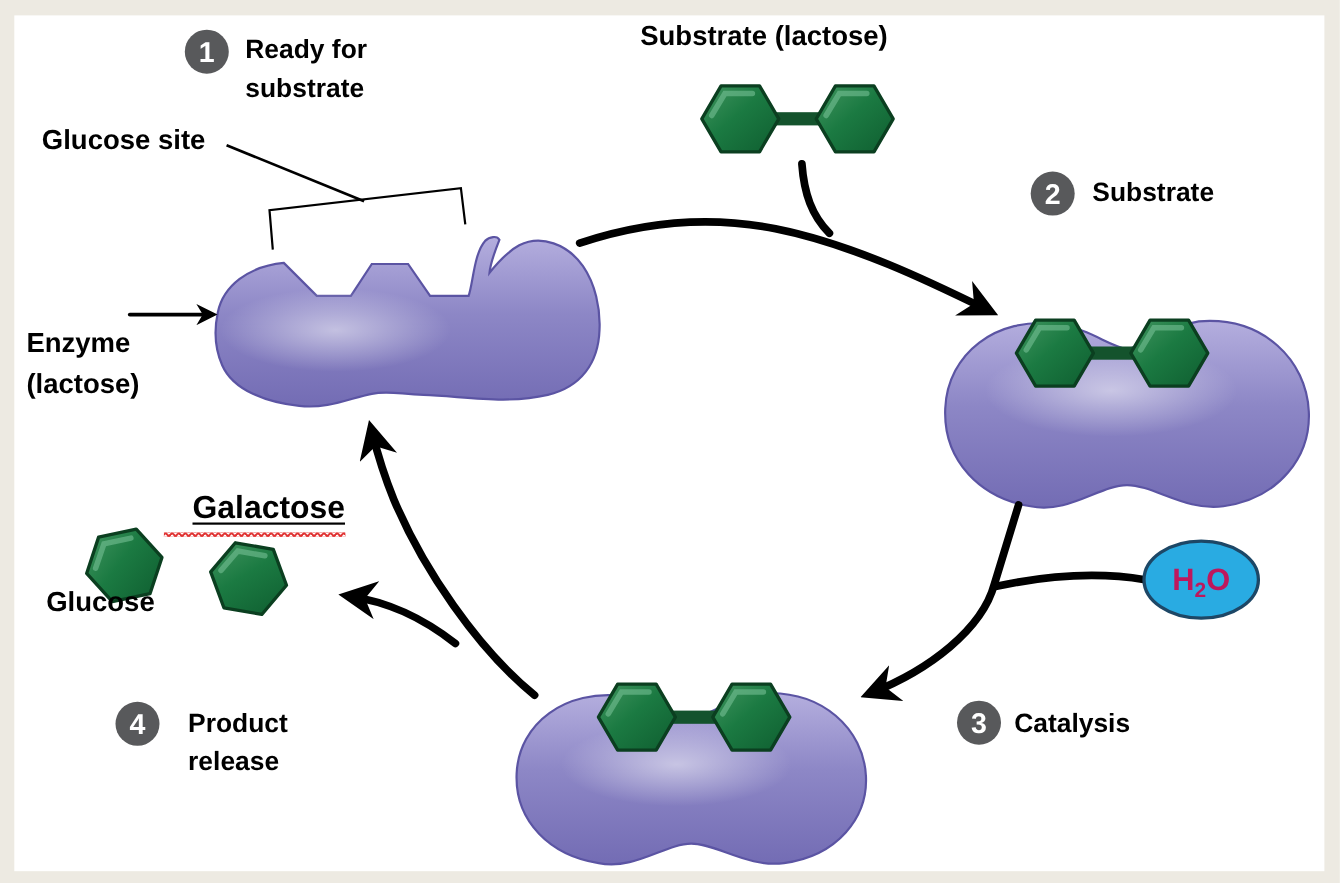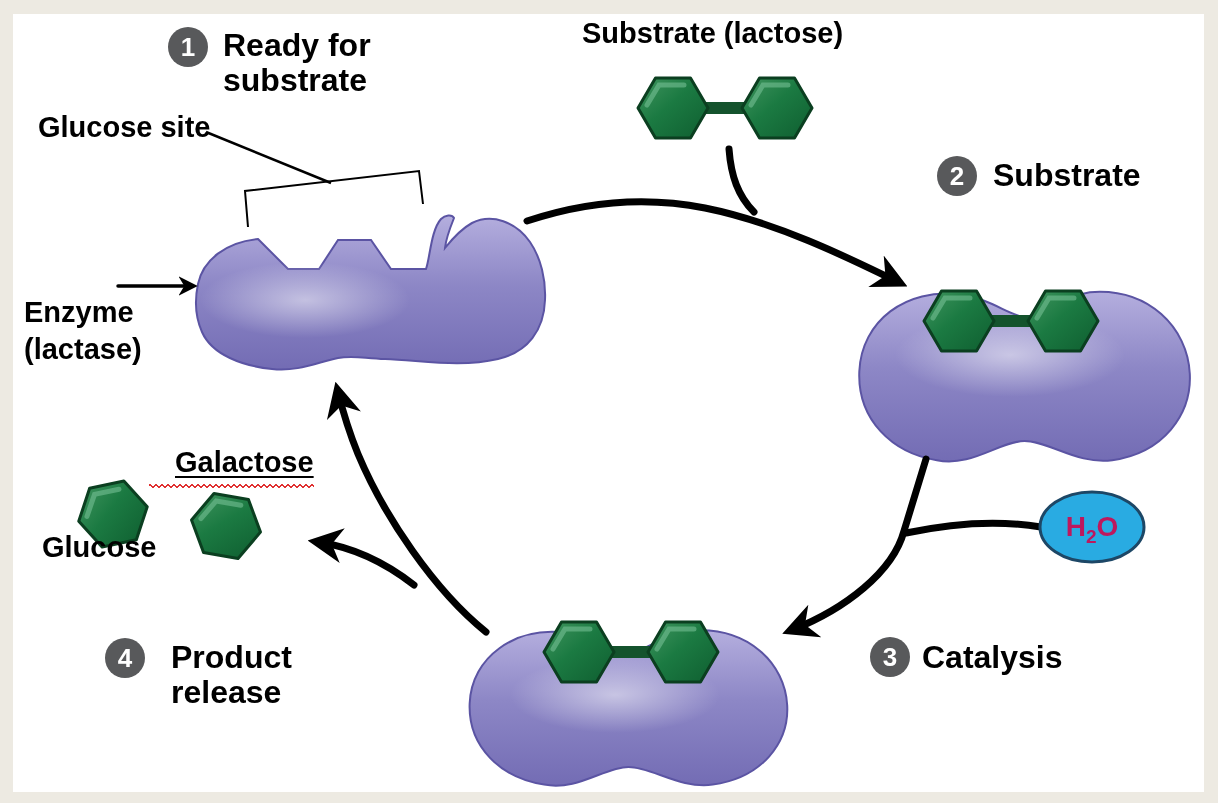--- a/index.html
+++ b/index.html
@@ -24,23 +24,23 @@
   .hex-shine{fill:none;stroke:#7cc49a;stroke-width:5;stroke-linecap:round;opacity:.55;}
   .sugar-bar{fill:var(--sugar-bar);}
   .arrow{fill:none;stroke:var(--arrow-black);stroke-width:7;stroke-linecap:round;}
   .arrow-thin{fill:none;stroke:var(--arrow-black);stroke-width:3.5;stroke-linecap:round;}
   .pointer-line{fill:none;stroke:var(--arrow-black);stroke-width:2.5;}
   .bracket{fill:none;stroke:var(--arrow-black);stroke-width:2;}
   .arrow-fill{fill:var(--arrow-black);}
   .water-ellipse{fill:var(--water-blue);stroke:var(--water-border);stroke-width:3;}
   .enz-hl{fill:url(#hlGrad);}
 
-  .label{position:absolute;font-weight:bold;font-size:32px;line-height:35px;white-space:nowrap;}
+  .label{position:absolute;font-weight:bold;font-size:24px;line-height:35px;white-space:nowrap;}
   .label .l2{display:block;}
-  .title{font-size:29px;}
+  .title{font-size:25px;}
   .badge{
     position:absolute;width:40px;height:40px;border-radius:50%;
     background:var(--badge-gray);color:#fff;font-weight:bold;font-size:26px;
     display:flex;align-items:center;justify-content:center;
   }
   .water-text{
     position:absolute;left:1040px;top:508px;width:104px;text-align:center;
     color:#be185d;font-weight:bold;font-size:28px;line-height:38px;
   }
   .water-text .sub{font-size:19px;vertical-align:-7px;}
@@ -162,21 +162,21 @@
 <div class="badge" style="left:105px;top:638px;">4</div>
 <div class="label" style="left:171px;top:640px;">
   <span>Product</span>
   <span class="l2">release</span>
 </div>
 
 <div class="label title" style="left:38px;top:110px;">Glucose site</div>
 
 <div class="label title" style="left:24px;top:266px;line-height:37px;margin-top:28px;">
   <span>Enzyme</span>
-  <span class="l2">(lactase)</span>
+  <span class="l2">(lactose)</span>
 </div>
 
 <div class="galactose-wrap">
   <div class="galactose-text">Galactose</div>
   <div class="squiggle"></div>
 </div>
 
 <div class="label title" style="left:42px;top:530px;">Glucose</div>
 
 <div class="water-text">

